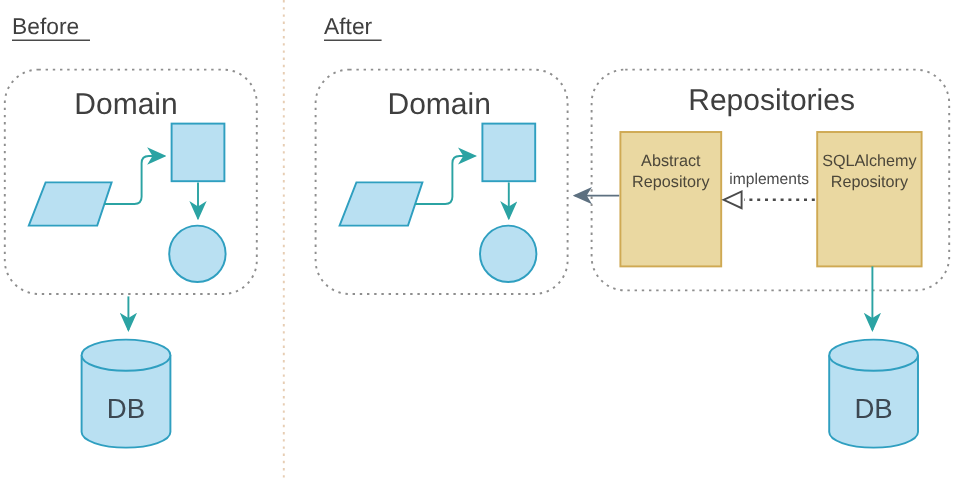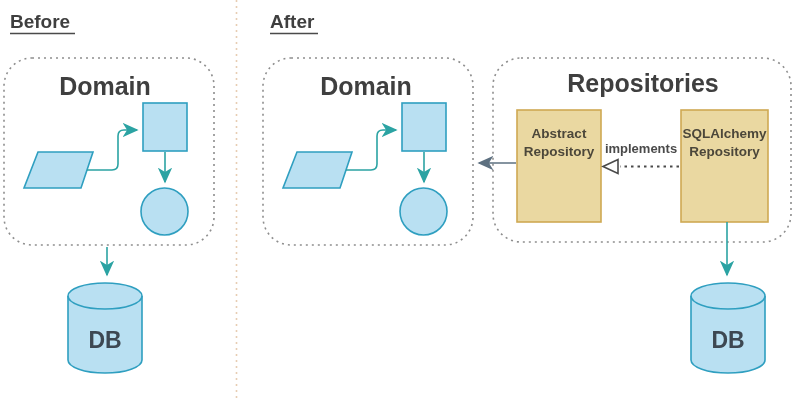--- a/index.html
+++ b/index.html
@@ -8,21 +8,20 @@
     background: #ffffff;
     width: 800px;
     height: 400px;
     overflow: hidden;
     font-family: "Liberation Sans", sans-serif;
   }
   .diagram-wrap {
     position: relative;
     width: 728px;
     height: 400px;
-    font-weight: bold;
   }
   svg text {
     font-family: "Liberation Sans", sans-serif;
     fill: #3f3f3f;
   }
   .section-label  { font-size: 19px; }
   .container-label{ font-size: 25px; }
   .repo-label     { font-size: 13.5px; fill: #4c473a; }
   .implements-txt { font-size: 13px; fill: #4a4a4a; }
   .db-label       { font-size: 23px; fill: #3d4852; }

